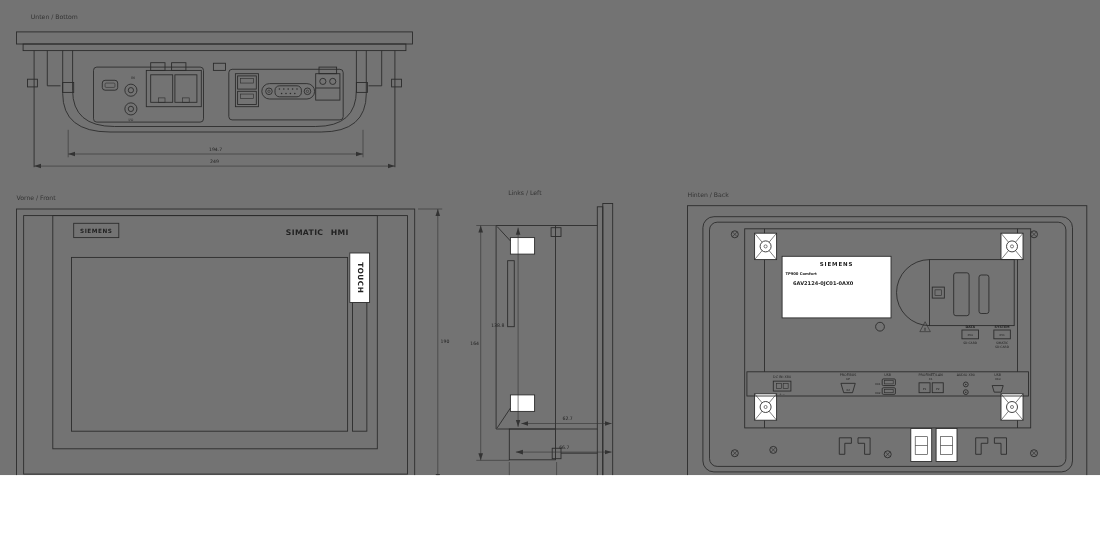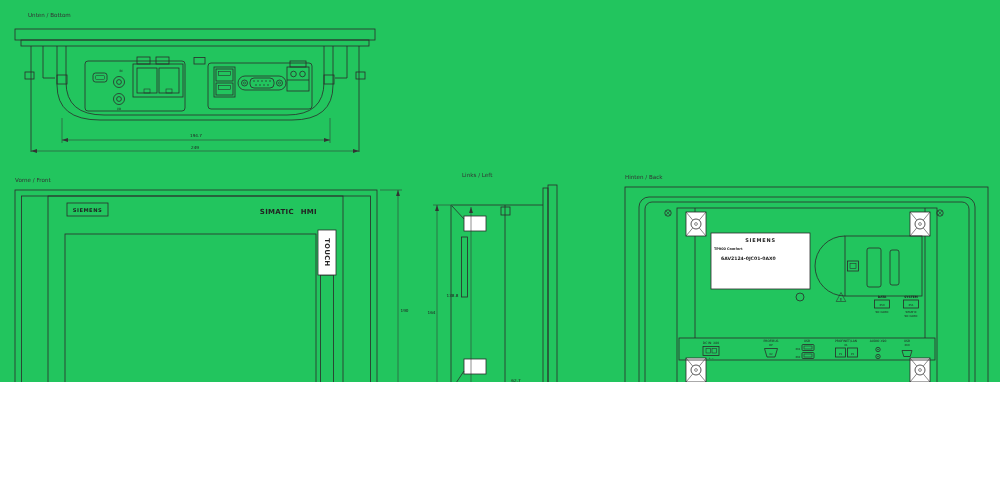--- a/index.html
+++ b/index.html
@@ -1,16 +1,16 @@
 <!DOCTYPE html>
 <html><head>
 <meta charset="utf-8">
 <style>
   html,body{margin:0;padding:0;background:#fff;}
-  .canvas{position:relative;width:1000px;height:382px;background:#22c55e;overflow:hidden;}
+  .canvas{position:relative;width:1000px;height:432px;background:#737373;overflow:hidden;}
   svg text{font-family:"DejaVu Sans", sans-serif;fill:#222;}
   .ln{fill:none;stroke:#2b2b2b;stroke-width:0.8;}
   .lnt{fill:none;stroke:#2b2b2b;stroke-width:0.55;}
   .lnw{fill:#ffffff;stroke:#2b2b2b;stroke-width:0.8;}
   .dim{fill:none;stroke:#333;stroke-width:0.55;}
   .dot{fill:#2b2b2b;stroke:none;}
   .t-view{font-size:5.6px;fill:#333;}
   .t-dim{font-size:4.2px;text-anchor:middle;}
   .t-dim-s{font-size:4.2px;}
   .t-logo{font-size:5.2px;font-weight:bold;text-anchor:middle;letter-spacing:0.5px;}

